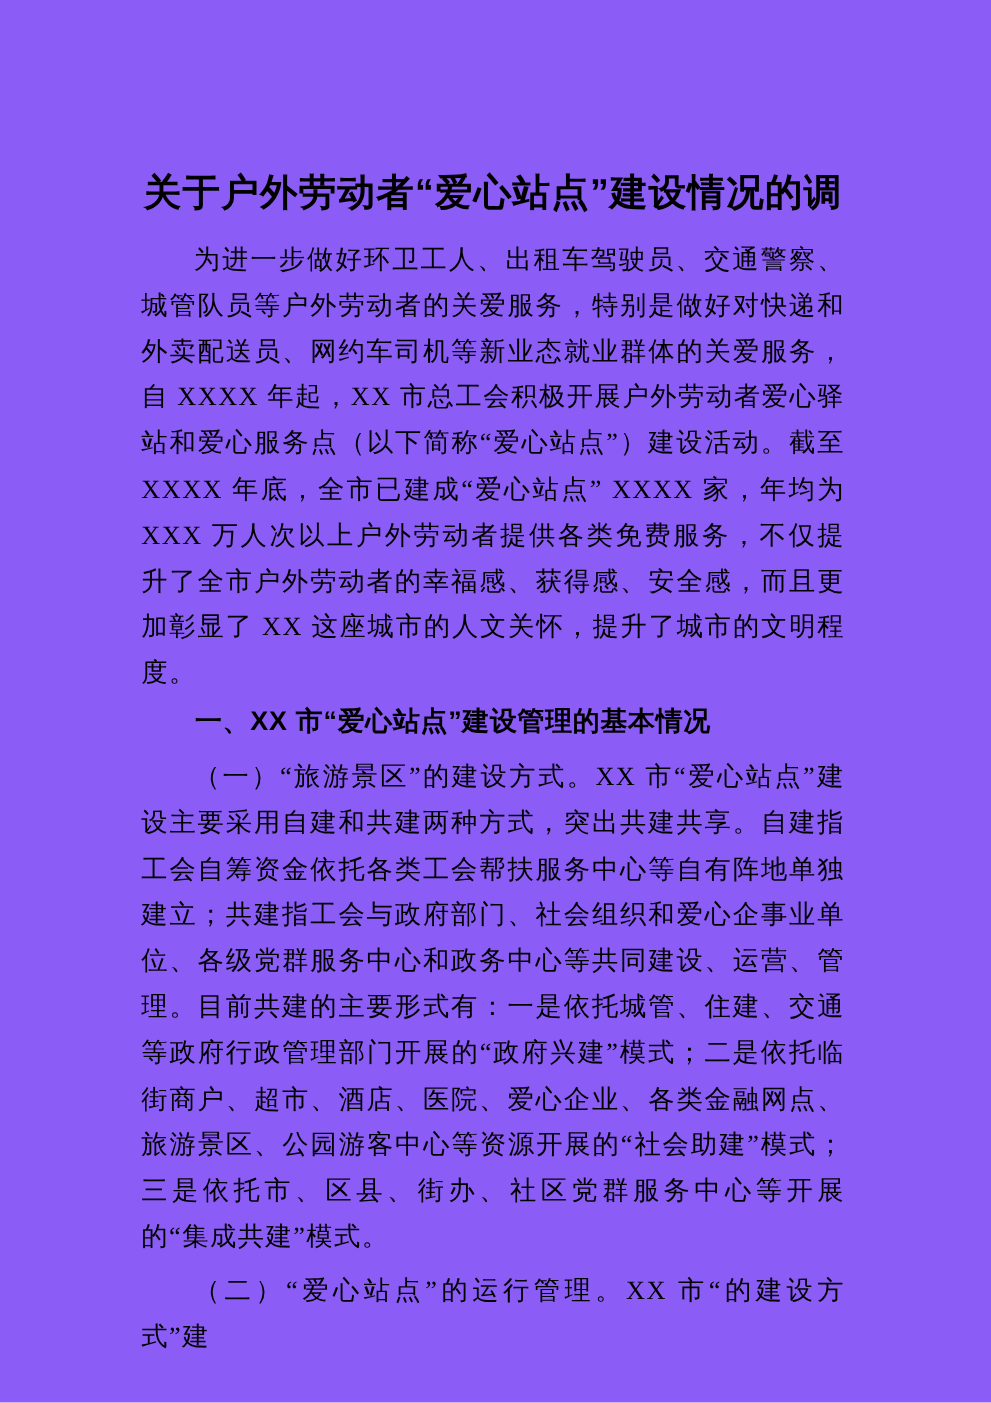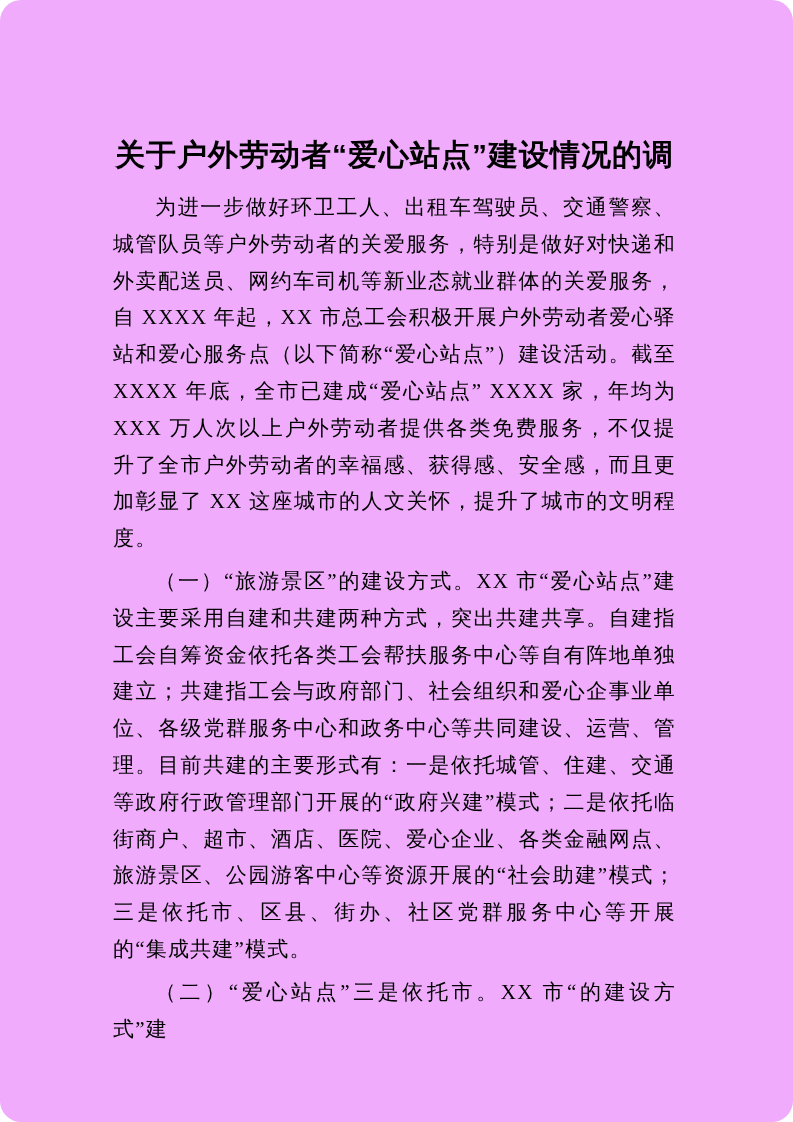--- a/index.html
+++ b/index.html
@@ -4,24 +4,23 @@
 <style>
   html, body {
     margin: 0;
     padding: 0;
     background: #ffffff;
   }
   .page {
     position: relative;
     width: 793px;
     height: 1122px;
-    background: #f0abfc;
+    background: #8b5cf6;
     overflow: hidden;
     color: #000000;
-    border-radius: 21px;
   }
   .content {
     position: absolute;
     left: 113px;
     top: 0;
     width: 563px;
   }
   .doc-title {
     margin: 0;
     padding-top: 126px;
@@ -64,19 +63,20 @@
 
 <div class="page">
   <div class="content">
 
     <h1 class="doc-title">
       <span class="title-line">关于户外劳动者“爱心站点”建设情况的调</span>
     </h1>
 
     <p class="body-para">为进一步做好环卫工人、出租车驾驶员、交通警察、城管队员等户外劳动者的关爱服务，特别是做好对快递和外卖配送员、网约车司机等新业态就业群体的关爱服务，自 XXXX 年起，XX 市总工会积极开展户外劳动者爱心驿站和爱心服务点（以下简称“爱心站点”）建设活动。截至 XXXX 年底，全市已建成“爱心站点” XXXX 家，年均为 XXX 万人次以上户外劳动者提供各类免费服务，不仅提升了全市户外劳动者的幸福感、获得感、安全感，而且更加彰显了 XX 这座城市的人文关怀，提升了城市的文明程度。</p>
 
+    <h2 class="section-heading">一、XX 市“爱心站点”建设管理的基本情况</h2>
 
     <p class="body-para"><span class="lead-in">（一）“旅游景区”的建设方式。</span><span>XX 市“爱心站点”建设主要采用自建和共建两种方式，突出共建共享。自建指工会自筹资金依托各类工会帮扶服务中心等自有阵地单独建立；共建指工会与政府部门、社会组织和爱心企事业单位、各级党群服务中心和政务中心等共同建设、运营、管理。目前共建的主要形式有：一是依托城管、住建、交通等政府行政管理部门开展的“政府兴建”模式；二是依托临街商户、超市、酒店、医院、爱心企业、各类金融网点、旅游景区、公园游客中心等资源开展的“社会助建”模式；三是依托市、区县、街办、社区党群服务中心等开展的“集成共建”模式。</span></p>
 
-    <p class="body-para"><span class="lead-in">（二）“爱心站点”三是依托市。</span><span>XX 市“的建设方式”建</span></p>
+    <p class="body-para"><span class="lead-in">（二）“爱心站点”的运行管理。</span><span>XX 市“的建设方式”建</span></p>
 
   </div>
 </div>
 
 </body></html>

